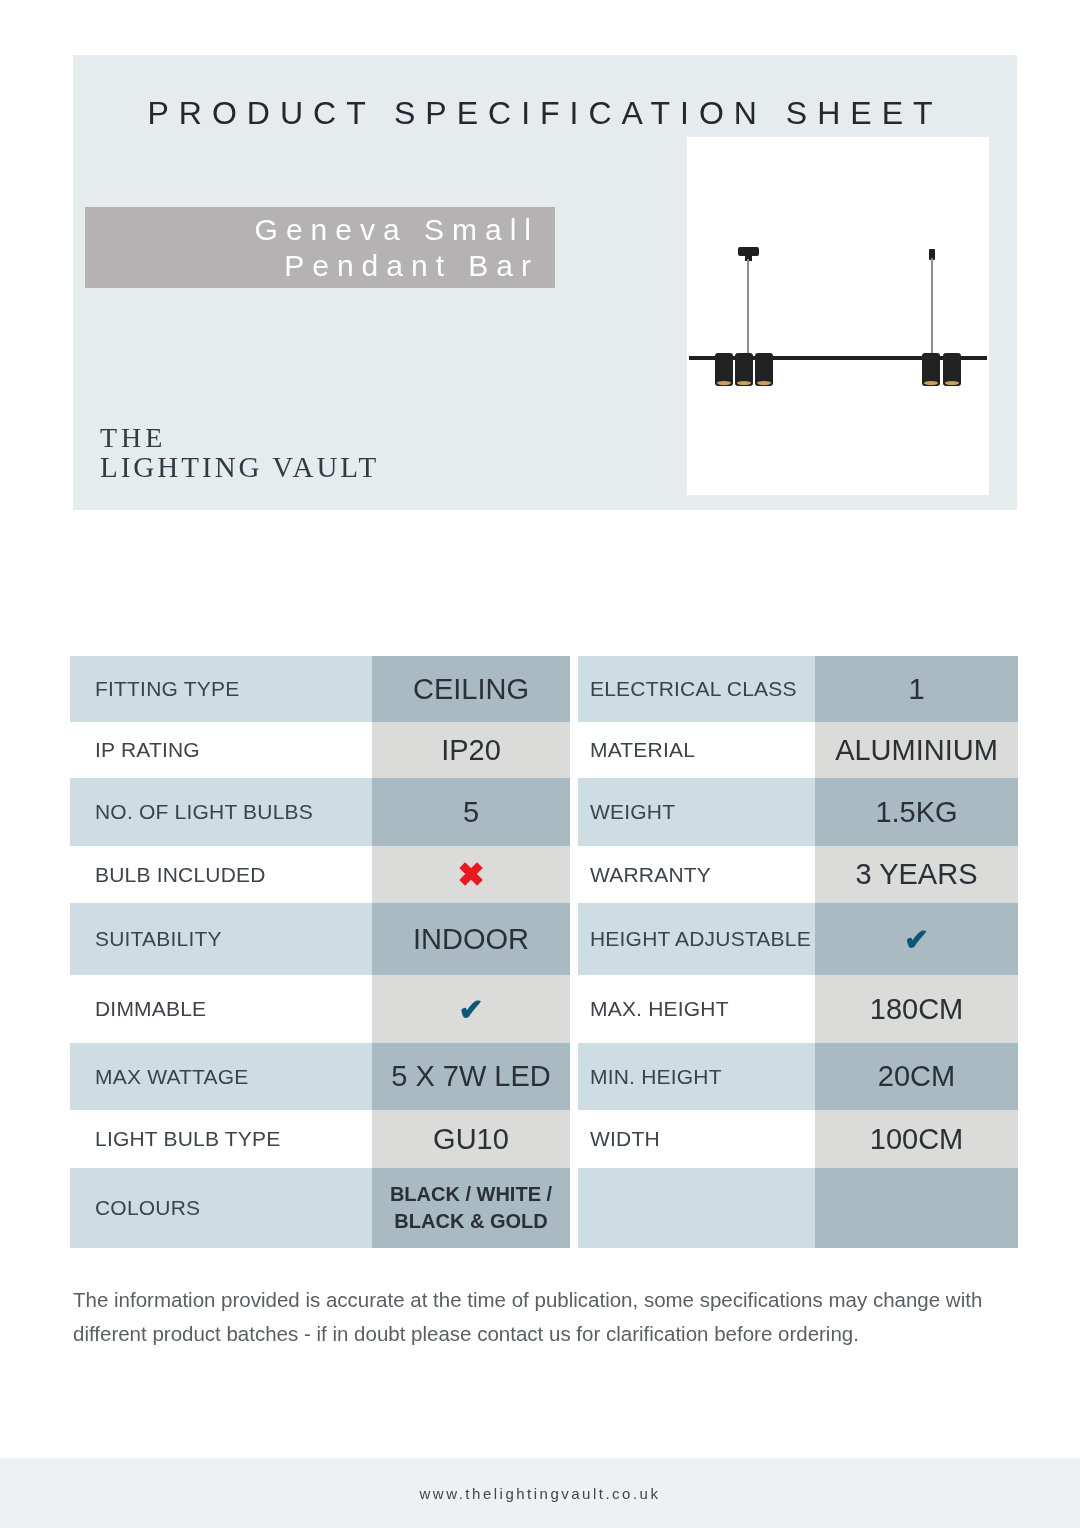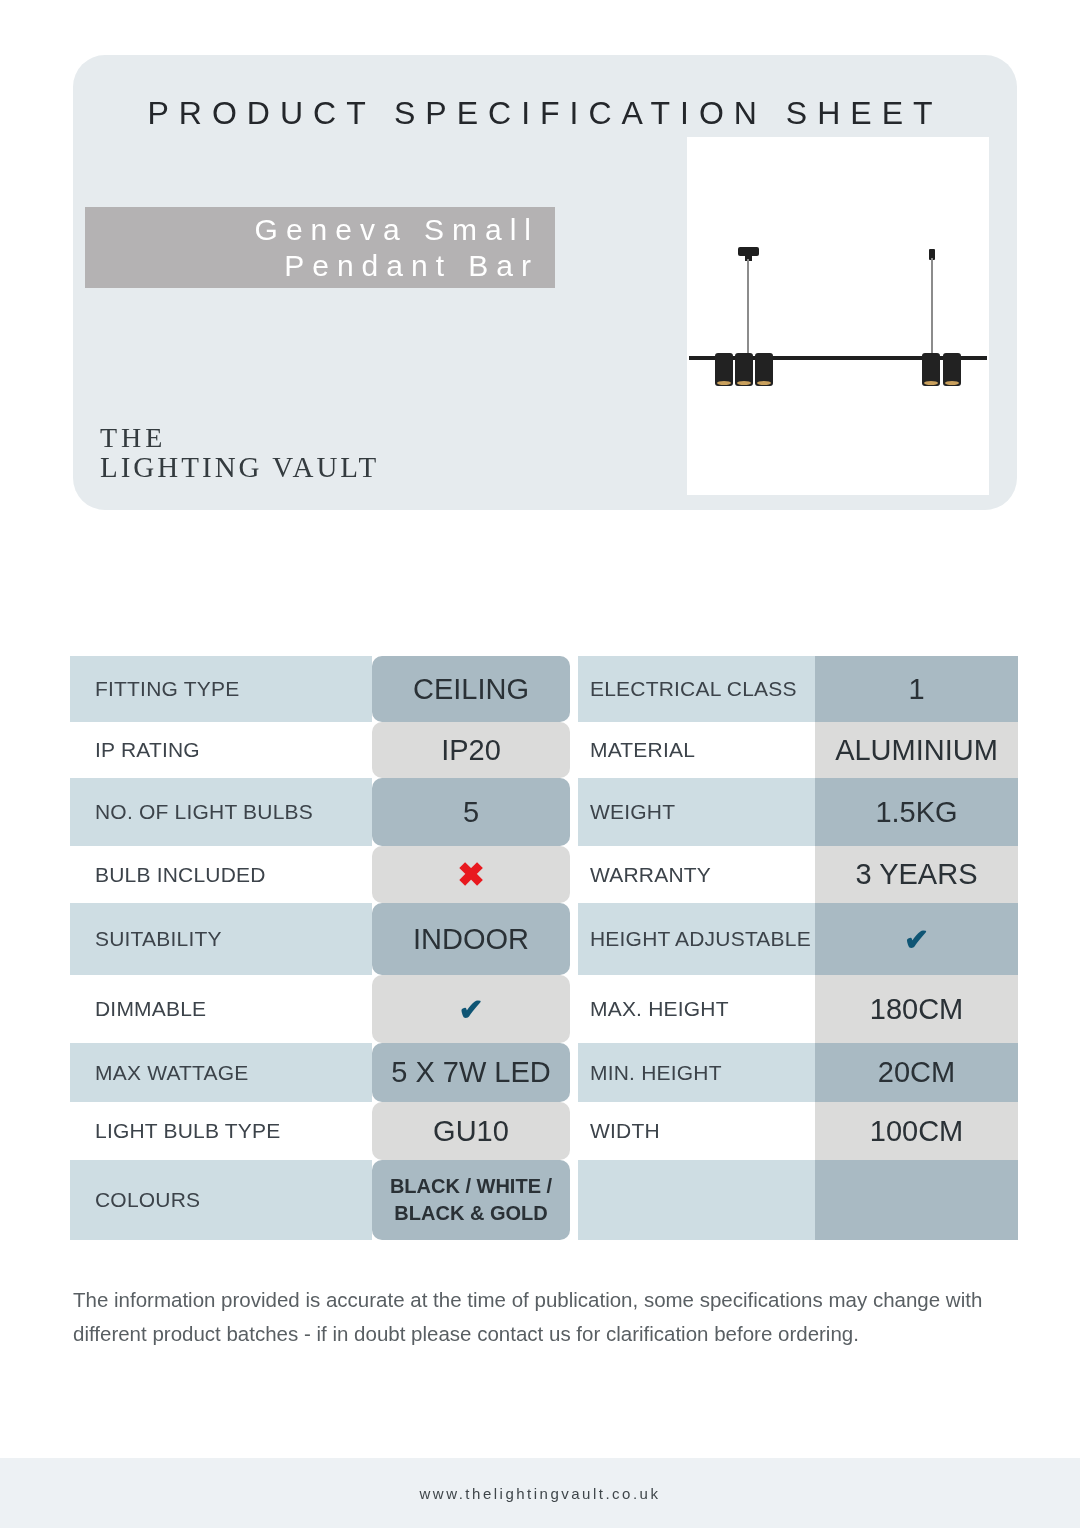--- a/index.html
+++ b/index.html
@@ -6,21 +6,20 @@
   html,body { background:#ffffff; }
   body {
     width:1080px; height:1528px; position:relative; overflow:hidden;
     font-family:"Liberation Sans", sans-serif;
   }
 
   
   .header-panel {
     position:absolute; left:73px; top:55px; width:944px; height:455px;
     background:#e6ebee;
-    border-radius:32px;
   }
   .sheet-title {
     position:absolute; left:0; right:0; top:40px;
     text-align:center; font-size:32px; font-weight:400;
     letter-spacing:10px; color:#24272b; white-space:nowrap;
   }
   .name-box {
     position:absolute; left:12px; top:152px; width:470px; height:81px;
     background:#b4b2b3; color:#ffffff;
     text-align:right; padding:5px 16px 0 0;
@@ -57,33 +56,33 @@
   .cyl1{left:28px} .cyl2{left:48px} .cyl3{left:68px} .cyl4{left:235px} .cyl5{left:256px}
 
   
   .spec-table { position:absolute; top:656px; }
   .table-left  { left:70px;  width:500px; }
   .table-right { left:578px; width:440px; }
   .spec-row { display:flex; }
   .spec-row:nth-child(1){height:66px} .spec-row:nth-child(2){height:56px}
   .spec-row:nth-child(3){height:68px} .spec-row:nth-child(4){height:57px}
   .spec-row:nth-child(5){height:72px} .spec-row:nth-child(6){height:68px}
-  .spec-row:nth-child(7){height:59px} .spec-row:nth-child(8){height:58px}
+  .spec-row:nth-child(7){height:67px} .spec-row:nth-child(8){height:58px}
   .spec-row:nth-child(9){height:80px}
   .cell-label {
     display:flex; align-items:center;
     font-size:21px; color:#3c434a; letter-spacing:0.2px;text-align:center;
   }
   .table-left  .cell-label { width:302px; padding-left:25px; }
   .table-right .cell-label { width:237px; padding-left:12px; }
   .cell-value {
     display:flex; align-items:center; justify-content:center; text-align:center;
     font-size:29px; color:#2a3136;
   }
-  .table-left  .cell-value { width:198px;border-radius:10px; }
+  .table-left  .cell-value { width:198px; }
   .table-right .cell-value { width:203px; }
   .spec-row:nth-child(odd)  .cell-label { background:#cedde3; }
   .spec-row:nth-child(odd)  .cell-value { background:#a9bac3; }
   .spec-row:nth-child(even) .cell-label { background:transparent; }
   .spec-row:nth-child(even) .cell-value { background:#dbdbda; }
   .value-small { font-size:20px; font-weight:600; line-height:27px; padding:0 6px; }
   .check { color:#0f5574; font-size:30px; font-weight:700; }
   .cross { color:#e8191f; font-size:33px; font-weight:700; }
 
   

